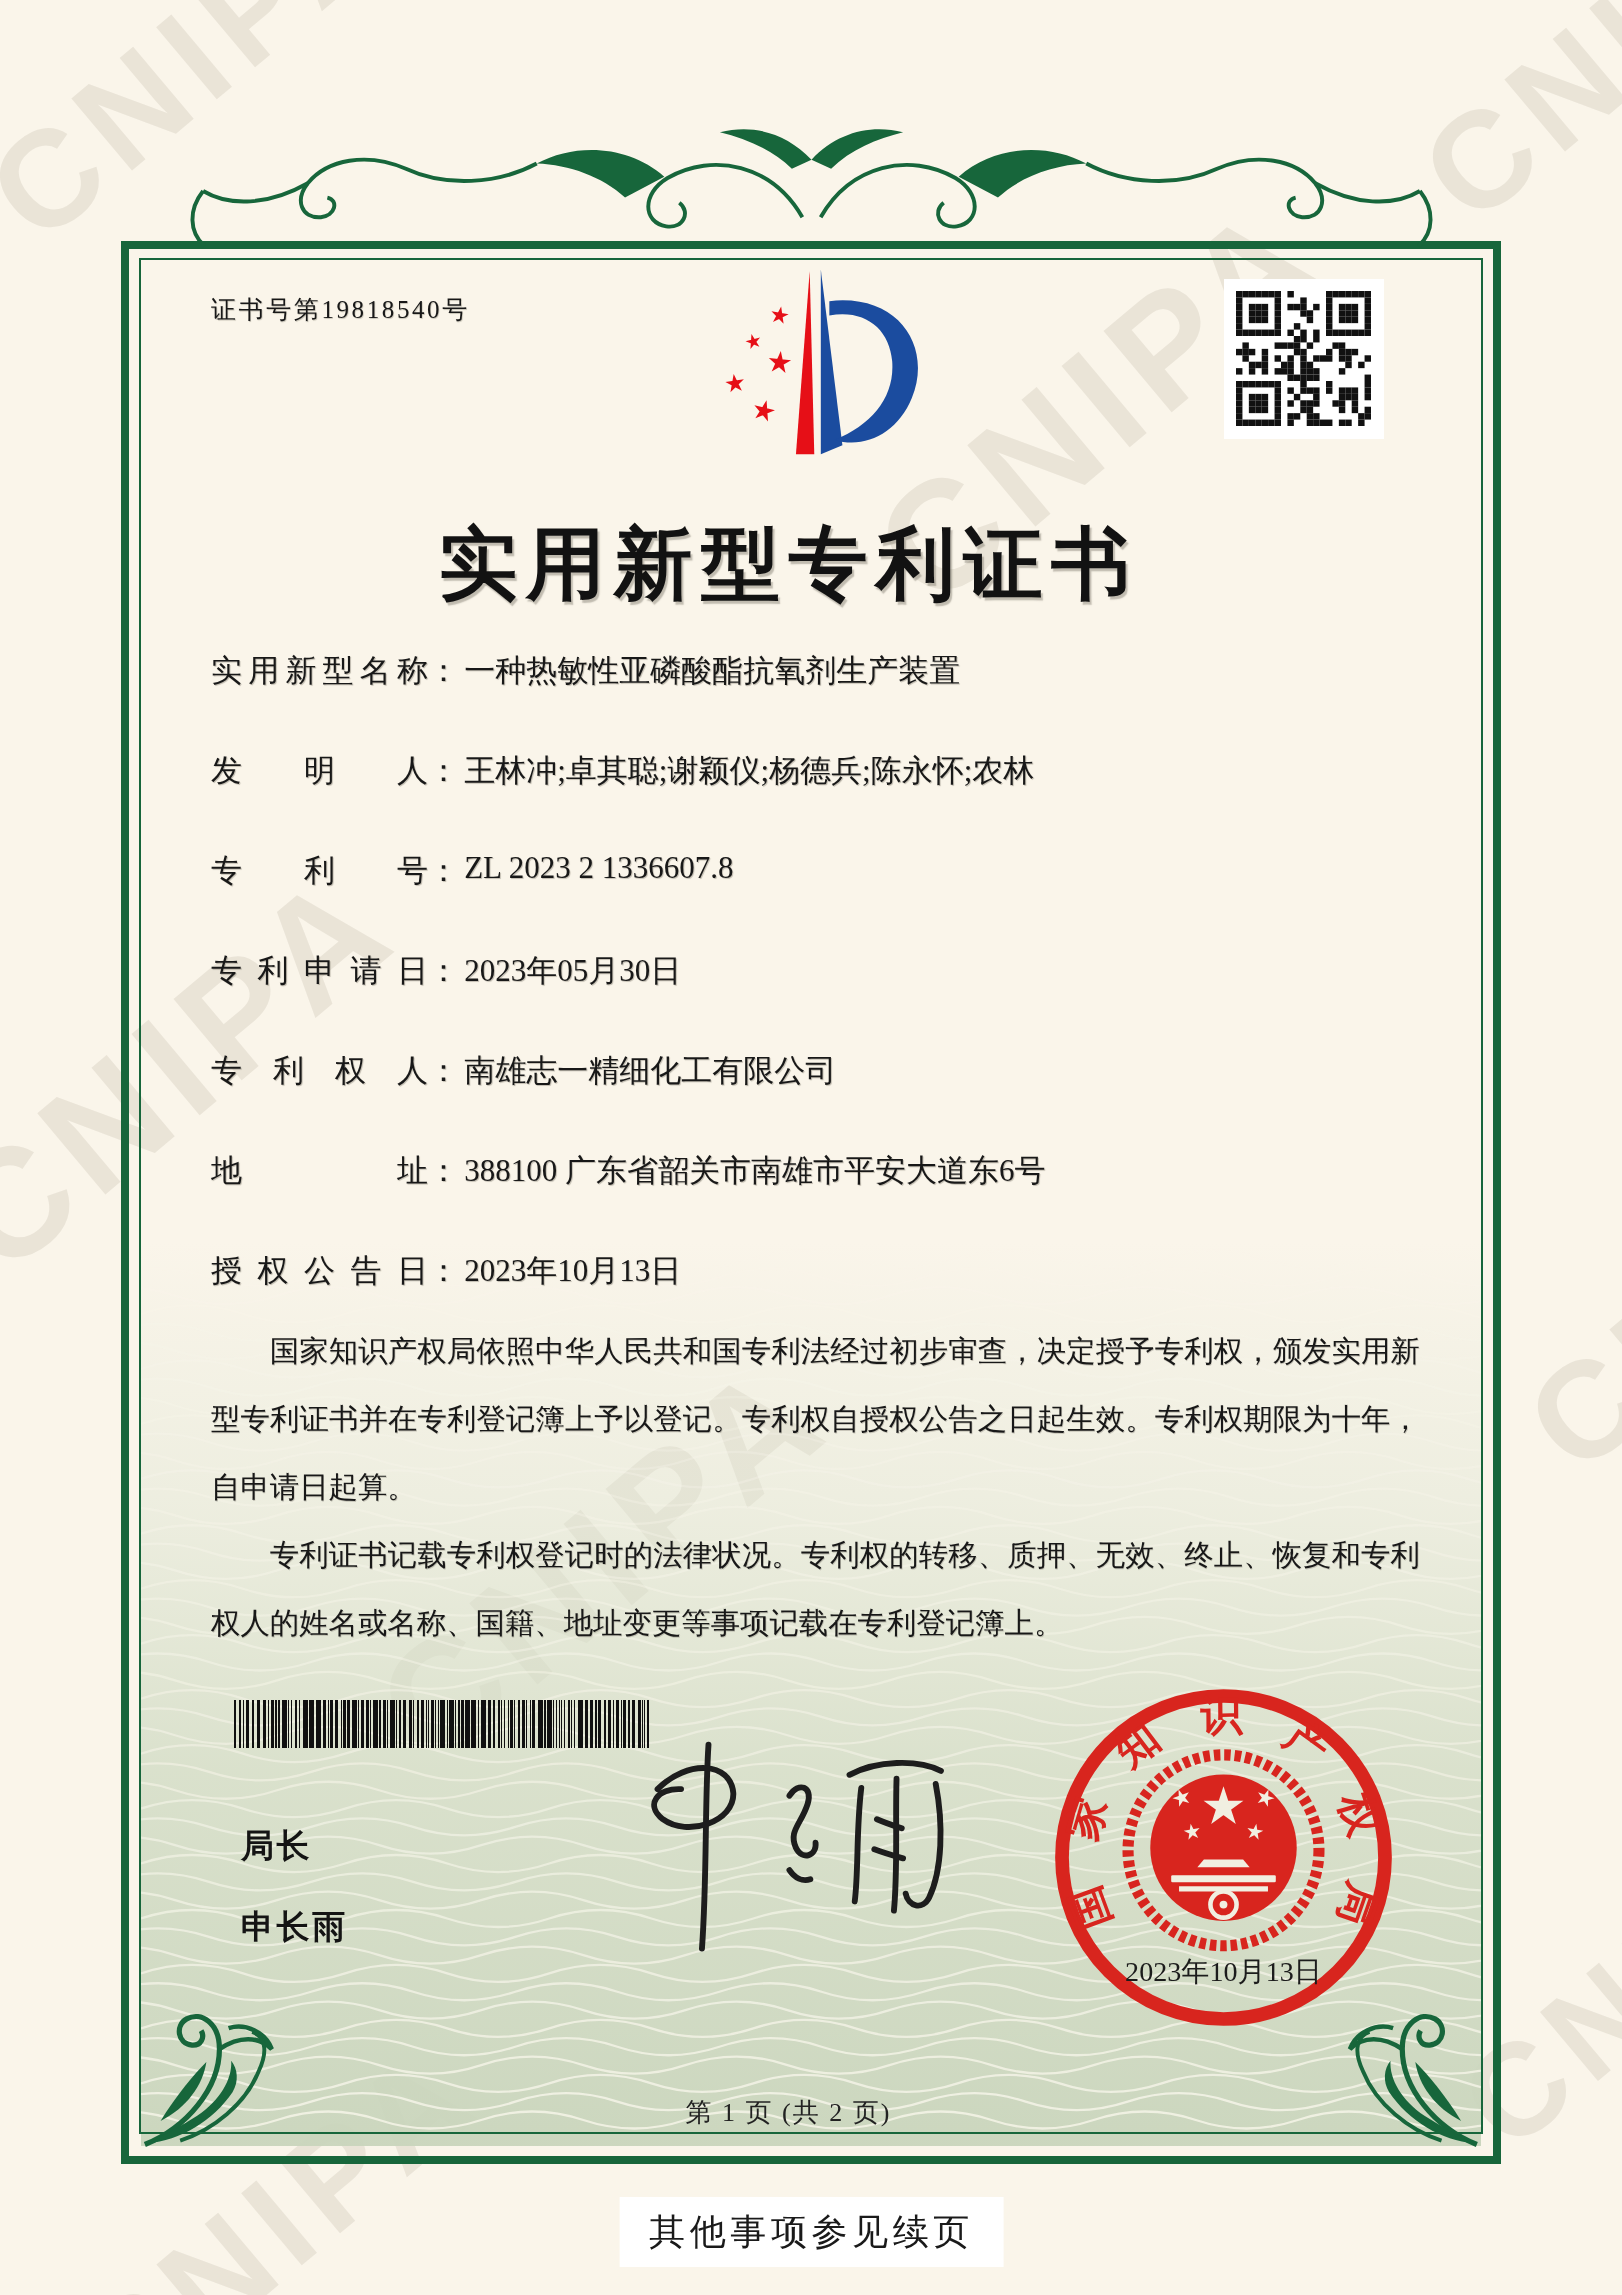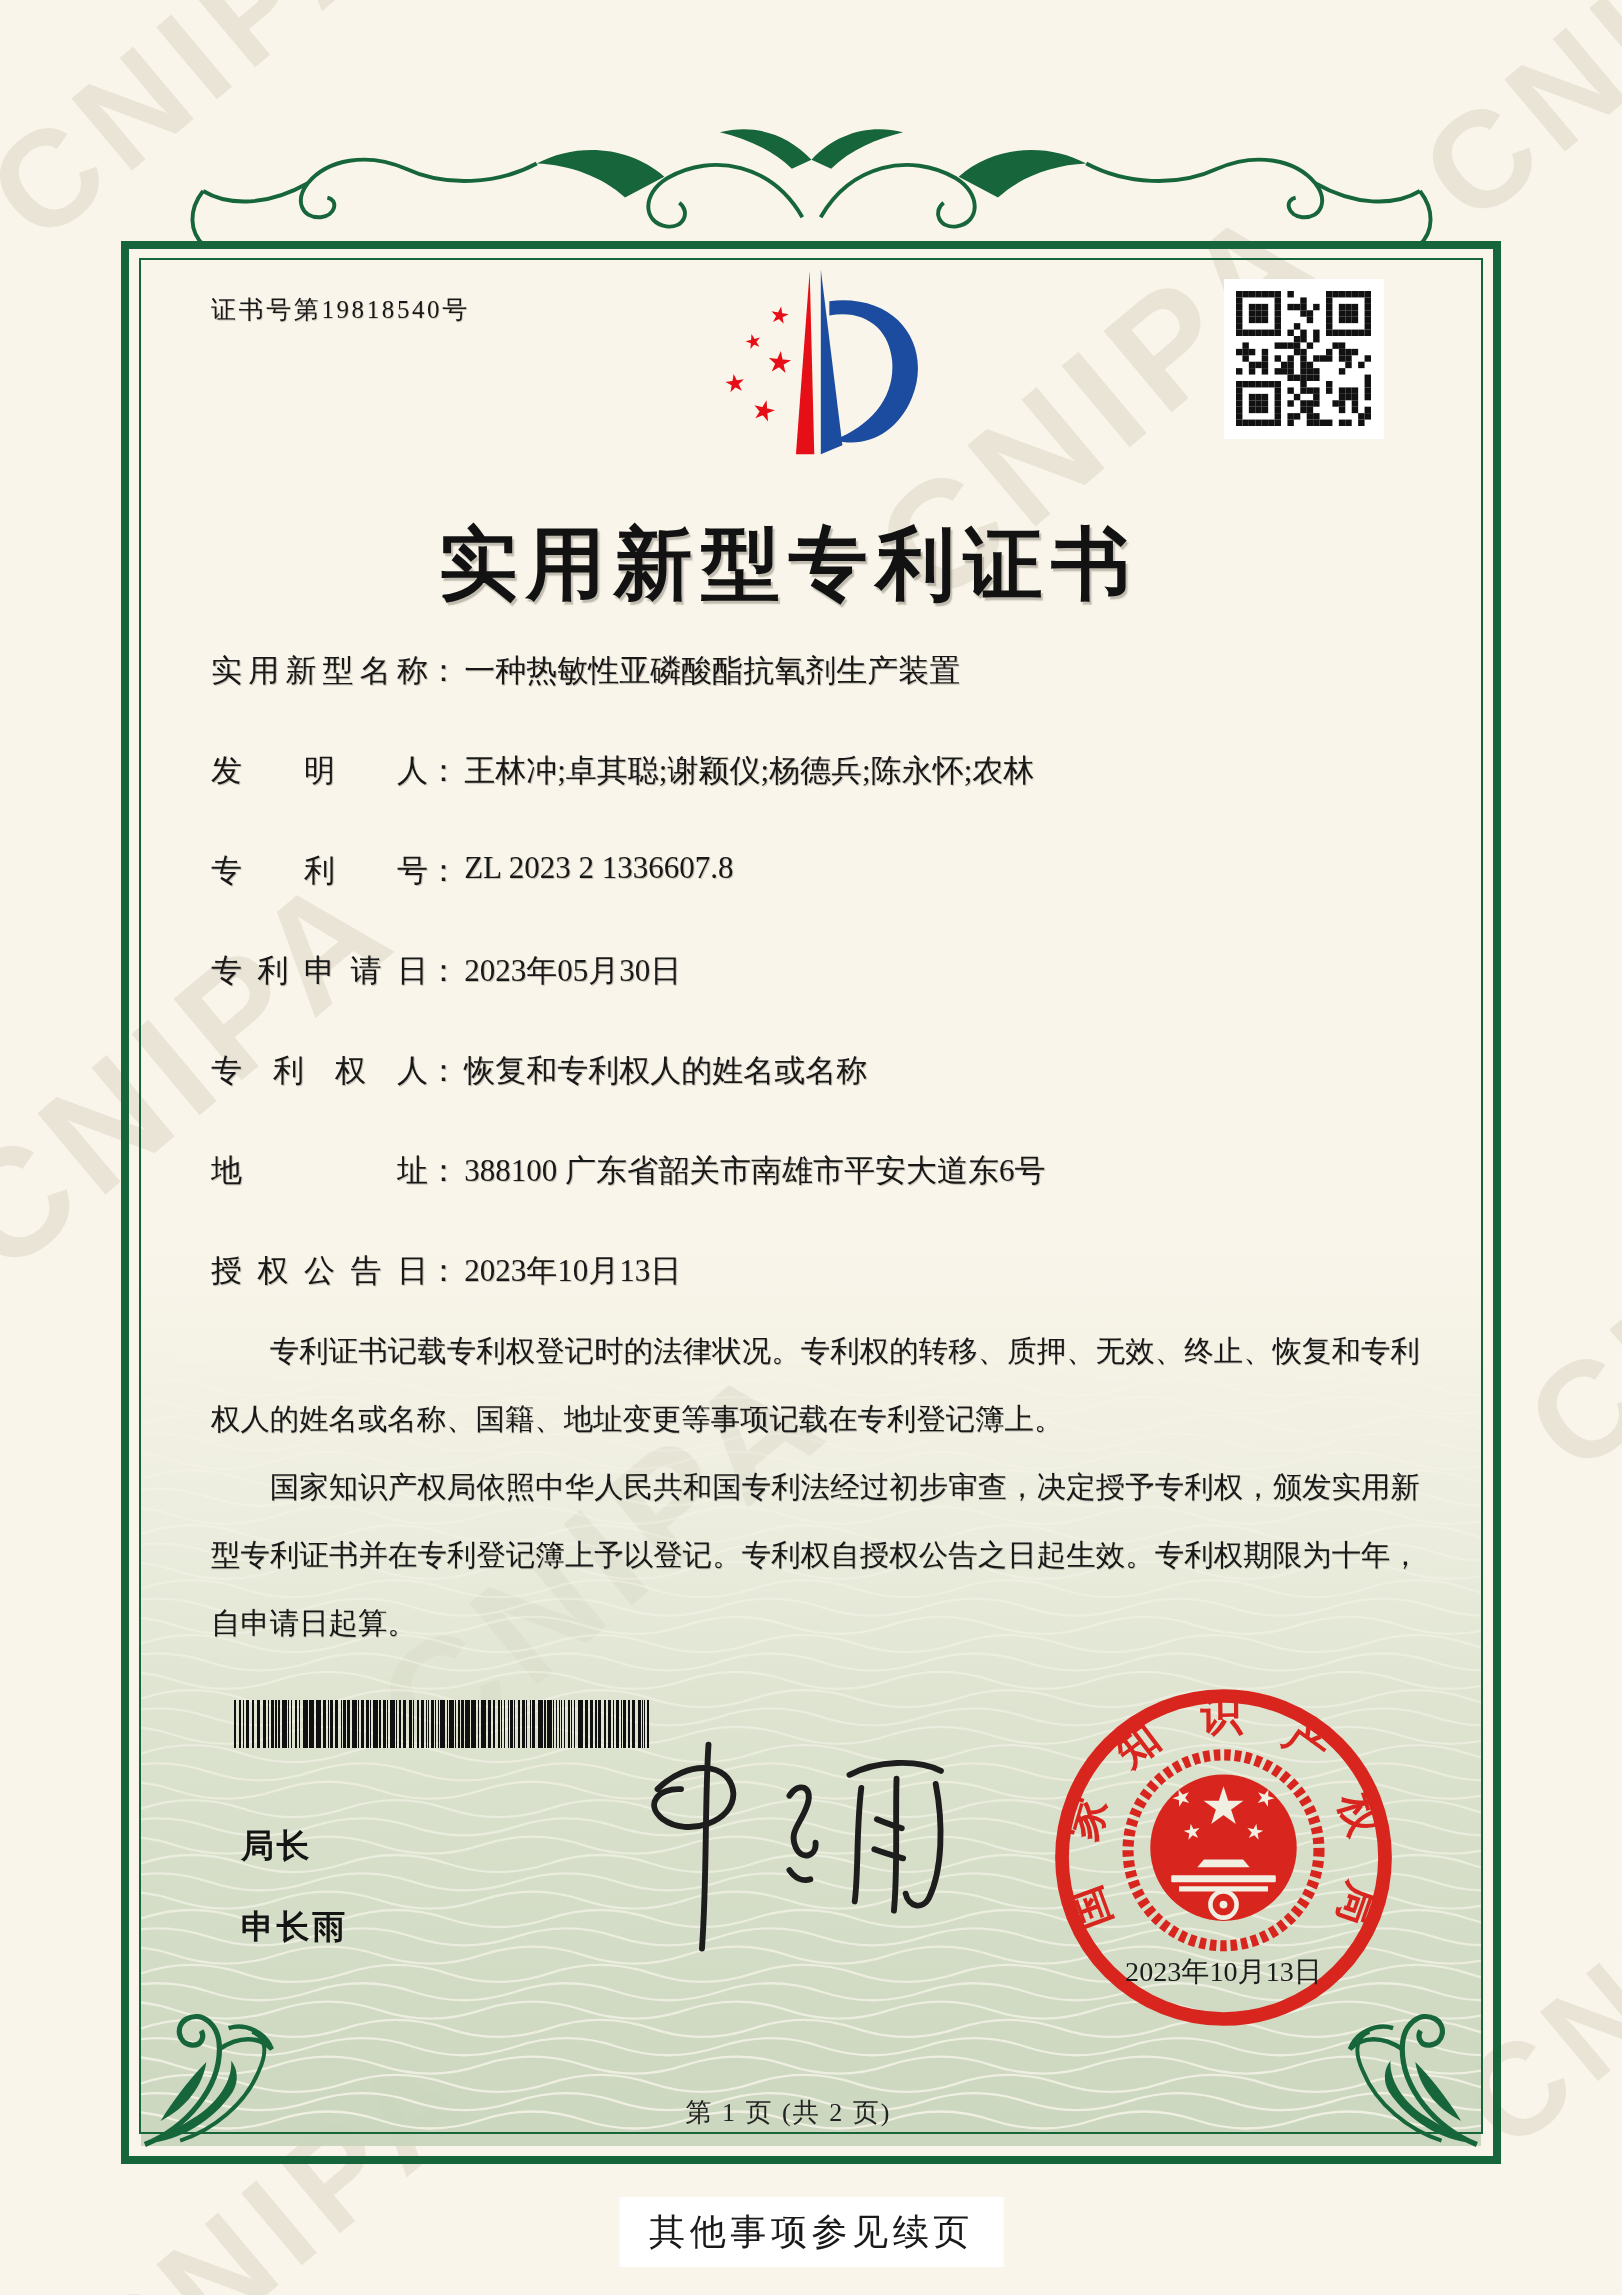--- a/index.html
+++ b/index.html
@@ -445,32 +445,32 @@
   <div class="row" style="top:750px">
     <span class="flabel">发明人</span><span class="fcolon">：</span><span class="fvalue">王林冲;卓其聪;谢颖仪;杨德兵;陈永怀;农林</span>
   </div>
   <div class="row" style="top:850px">
     <span class="flabel">专利号</span><span class="fcolon">：</span><span class="fvalue">ZL 2023 2 1336607.8</span>
   </div>
   <div class="row" style="top:950px">
     <span class="flabel">专利申请日</span><span class="fcolon">：</span><span class="fvalue">2023年05月30日</span>
   </div>
   <div class="row" style="top:1050px">
-    <span class="flabel">专利权人</span><span class="fcolon">：</span><span class="fvalue">恢复和专利权人的姓名或名称</span>
+    <span class="flabel">专利权人</span><span class="fcolon">：</span><span class="fvalue">南雄志一精细化工有限公司</span>
   </div>
   <div class="row" style="top:1150px">
     <span class="flabel">地址</span><span class="fcolon">：</span><span class="fvalue">388100 广东省韶关市南雄市平安大道东6号</span>
   </div>
   <div class="row" style="top:1250px">
     <span class="flabel">授权公告日</span><span class="fcolon">：</span><span class="fvalue">2023年10月13日</span>
   </div>
 
   <div class="body-text">
+    <p>国家知识产权局依照中华人民共和国专利法经过初步审查，决定授予专利权，颁发实用新型专利证书并在专利登记簿上予以登记。专利权自授权公告之日起生效。专利权期限为十年，自申请日起算。</p>
     <p>专利证书记载专利权登记时的法律状况。专利权的转移、质押、无效、终止、恢复和专利权人的姓名或名称、国籍、地址变更等事项记载在专利登记簿上。</p>
-    <p>国家知识产权局依照中华人民共和国专利法经过初步审查，决定授予专利权，颁发实用新型专利证书并在专利登记簿上予以登记。专利权自授权公告之日起生效。专利权期限为十年，自申请日起算。</p>
   </div>
 
   <div id="barcode">
       <i style="left: 0px; width: 2px;"></i>
       <i style="left: 4.6px; width: 2px;"></i>
       <i style="left: 9.2px; width: 1.3px;"></i>
       <i style="left: 11.8px; width: 3.3px;"></i>
       <i style="left: 17.7px; width: 2.6px;"></i>
       <i style="left: 23px; width: 3.3px;"></i>
       <i style="left: 29px; width: 2.6px;"></i>

